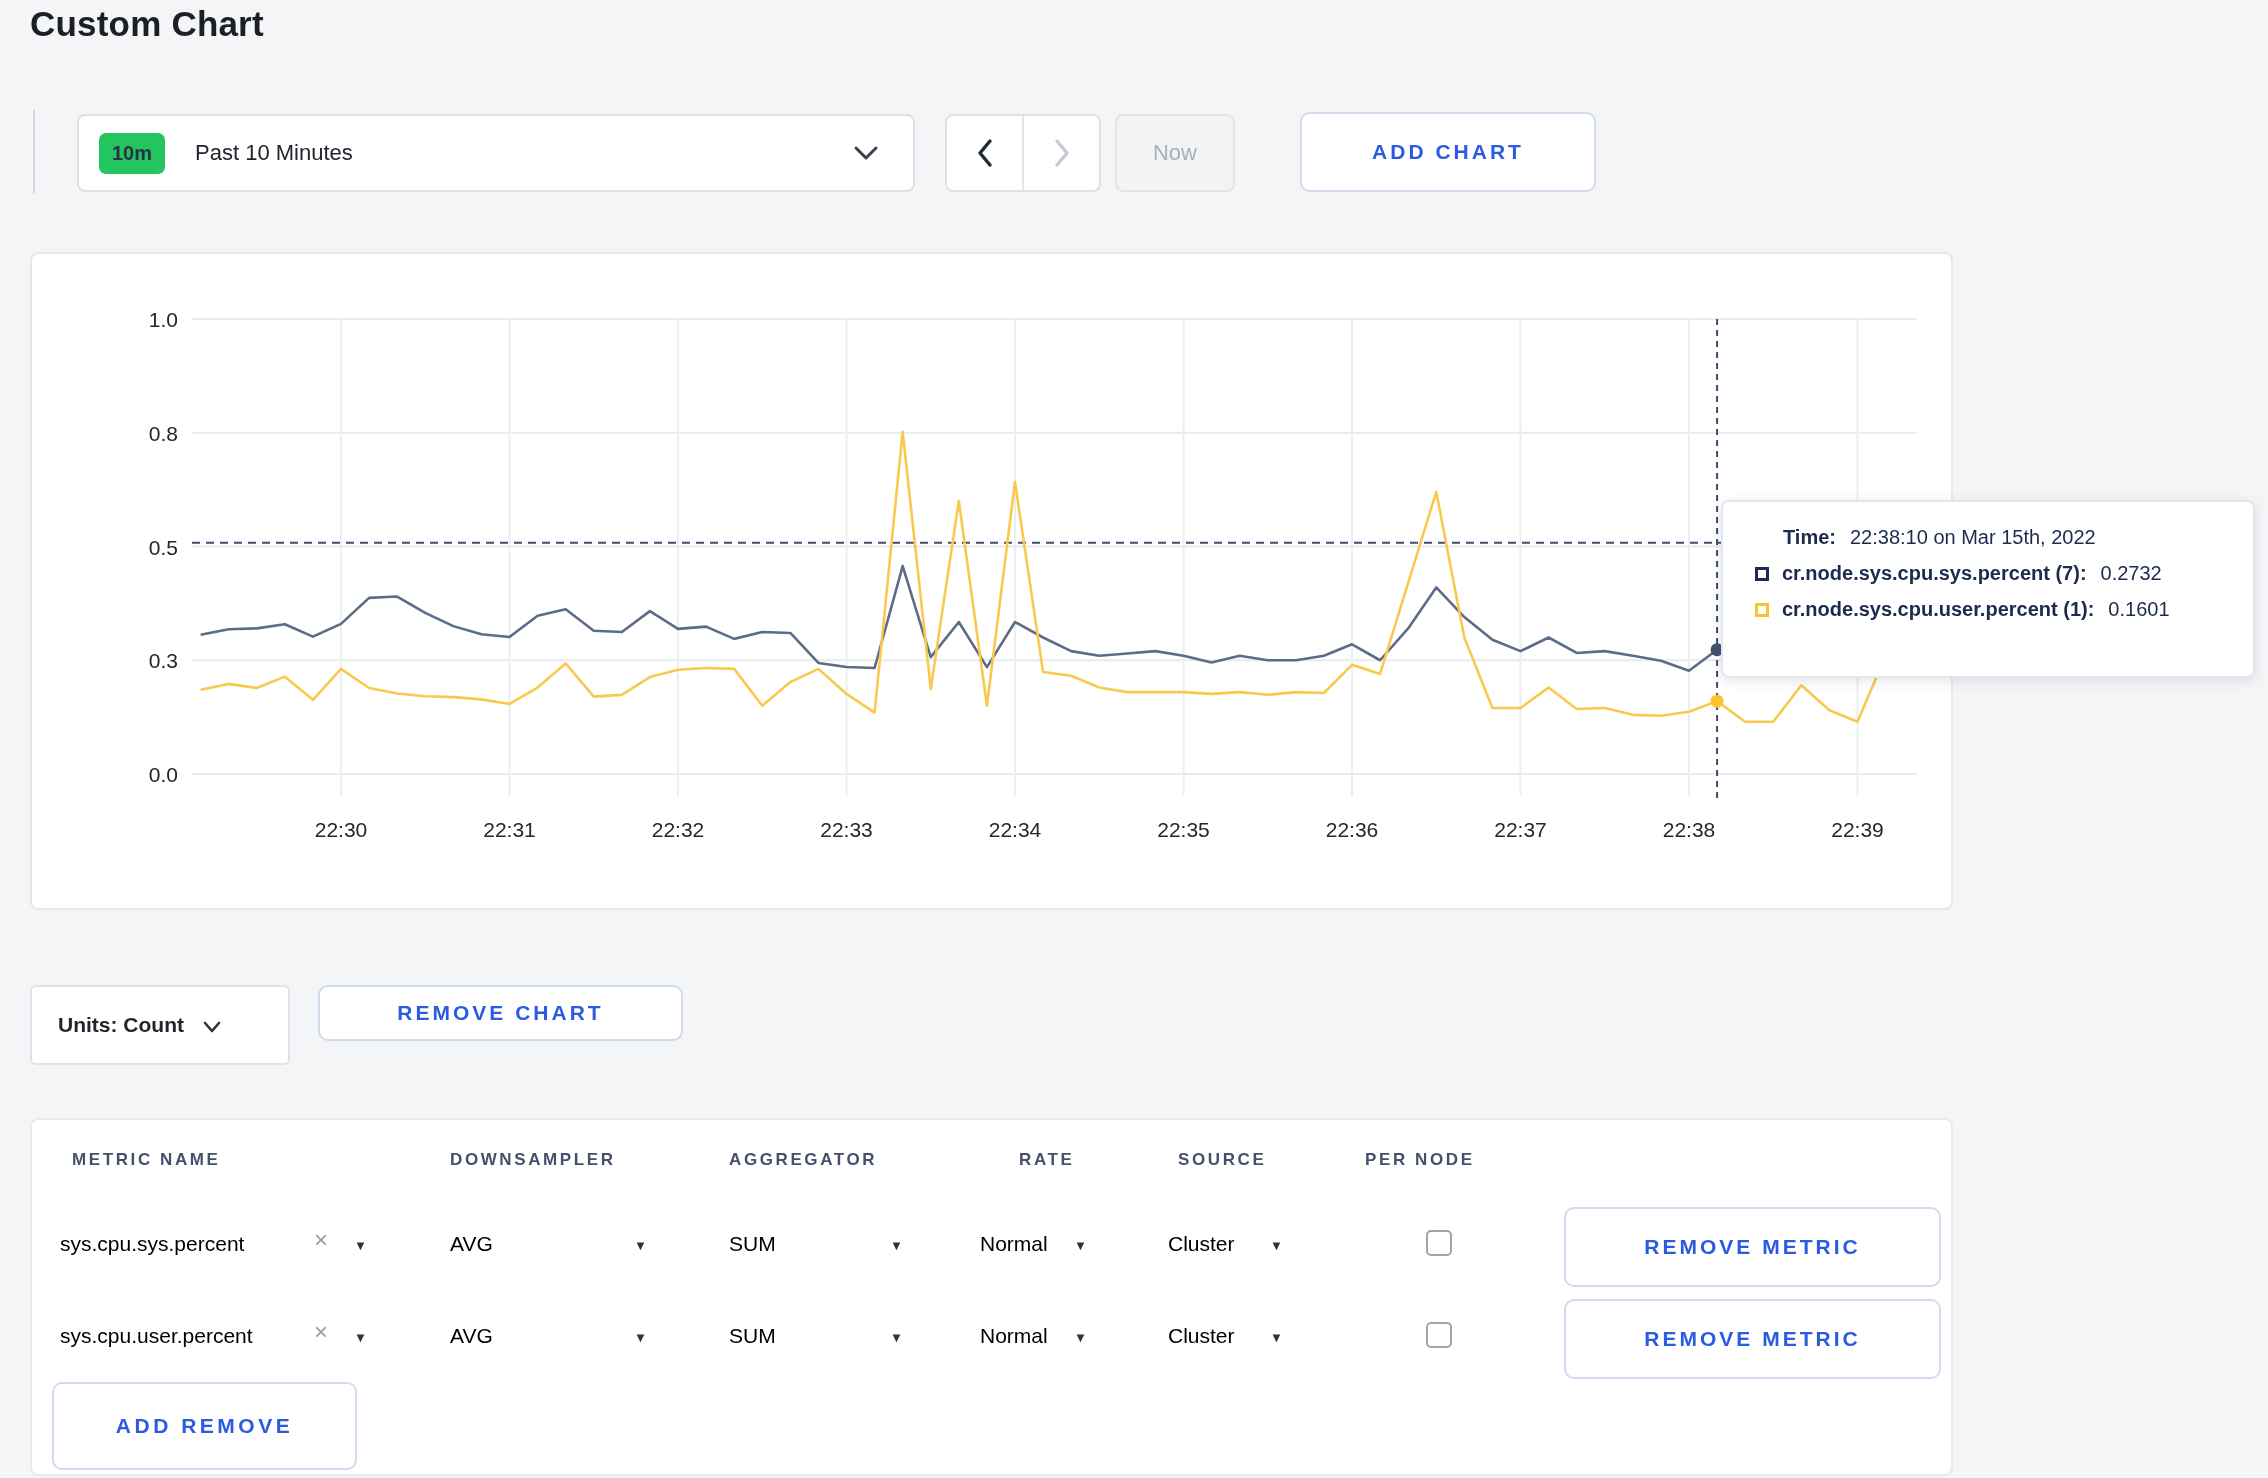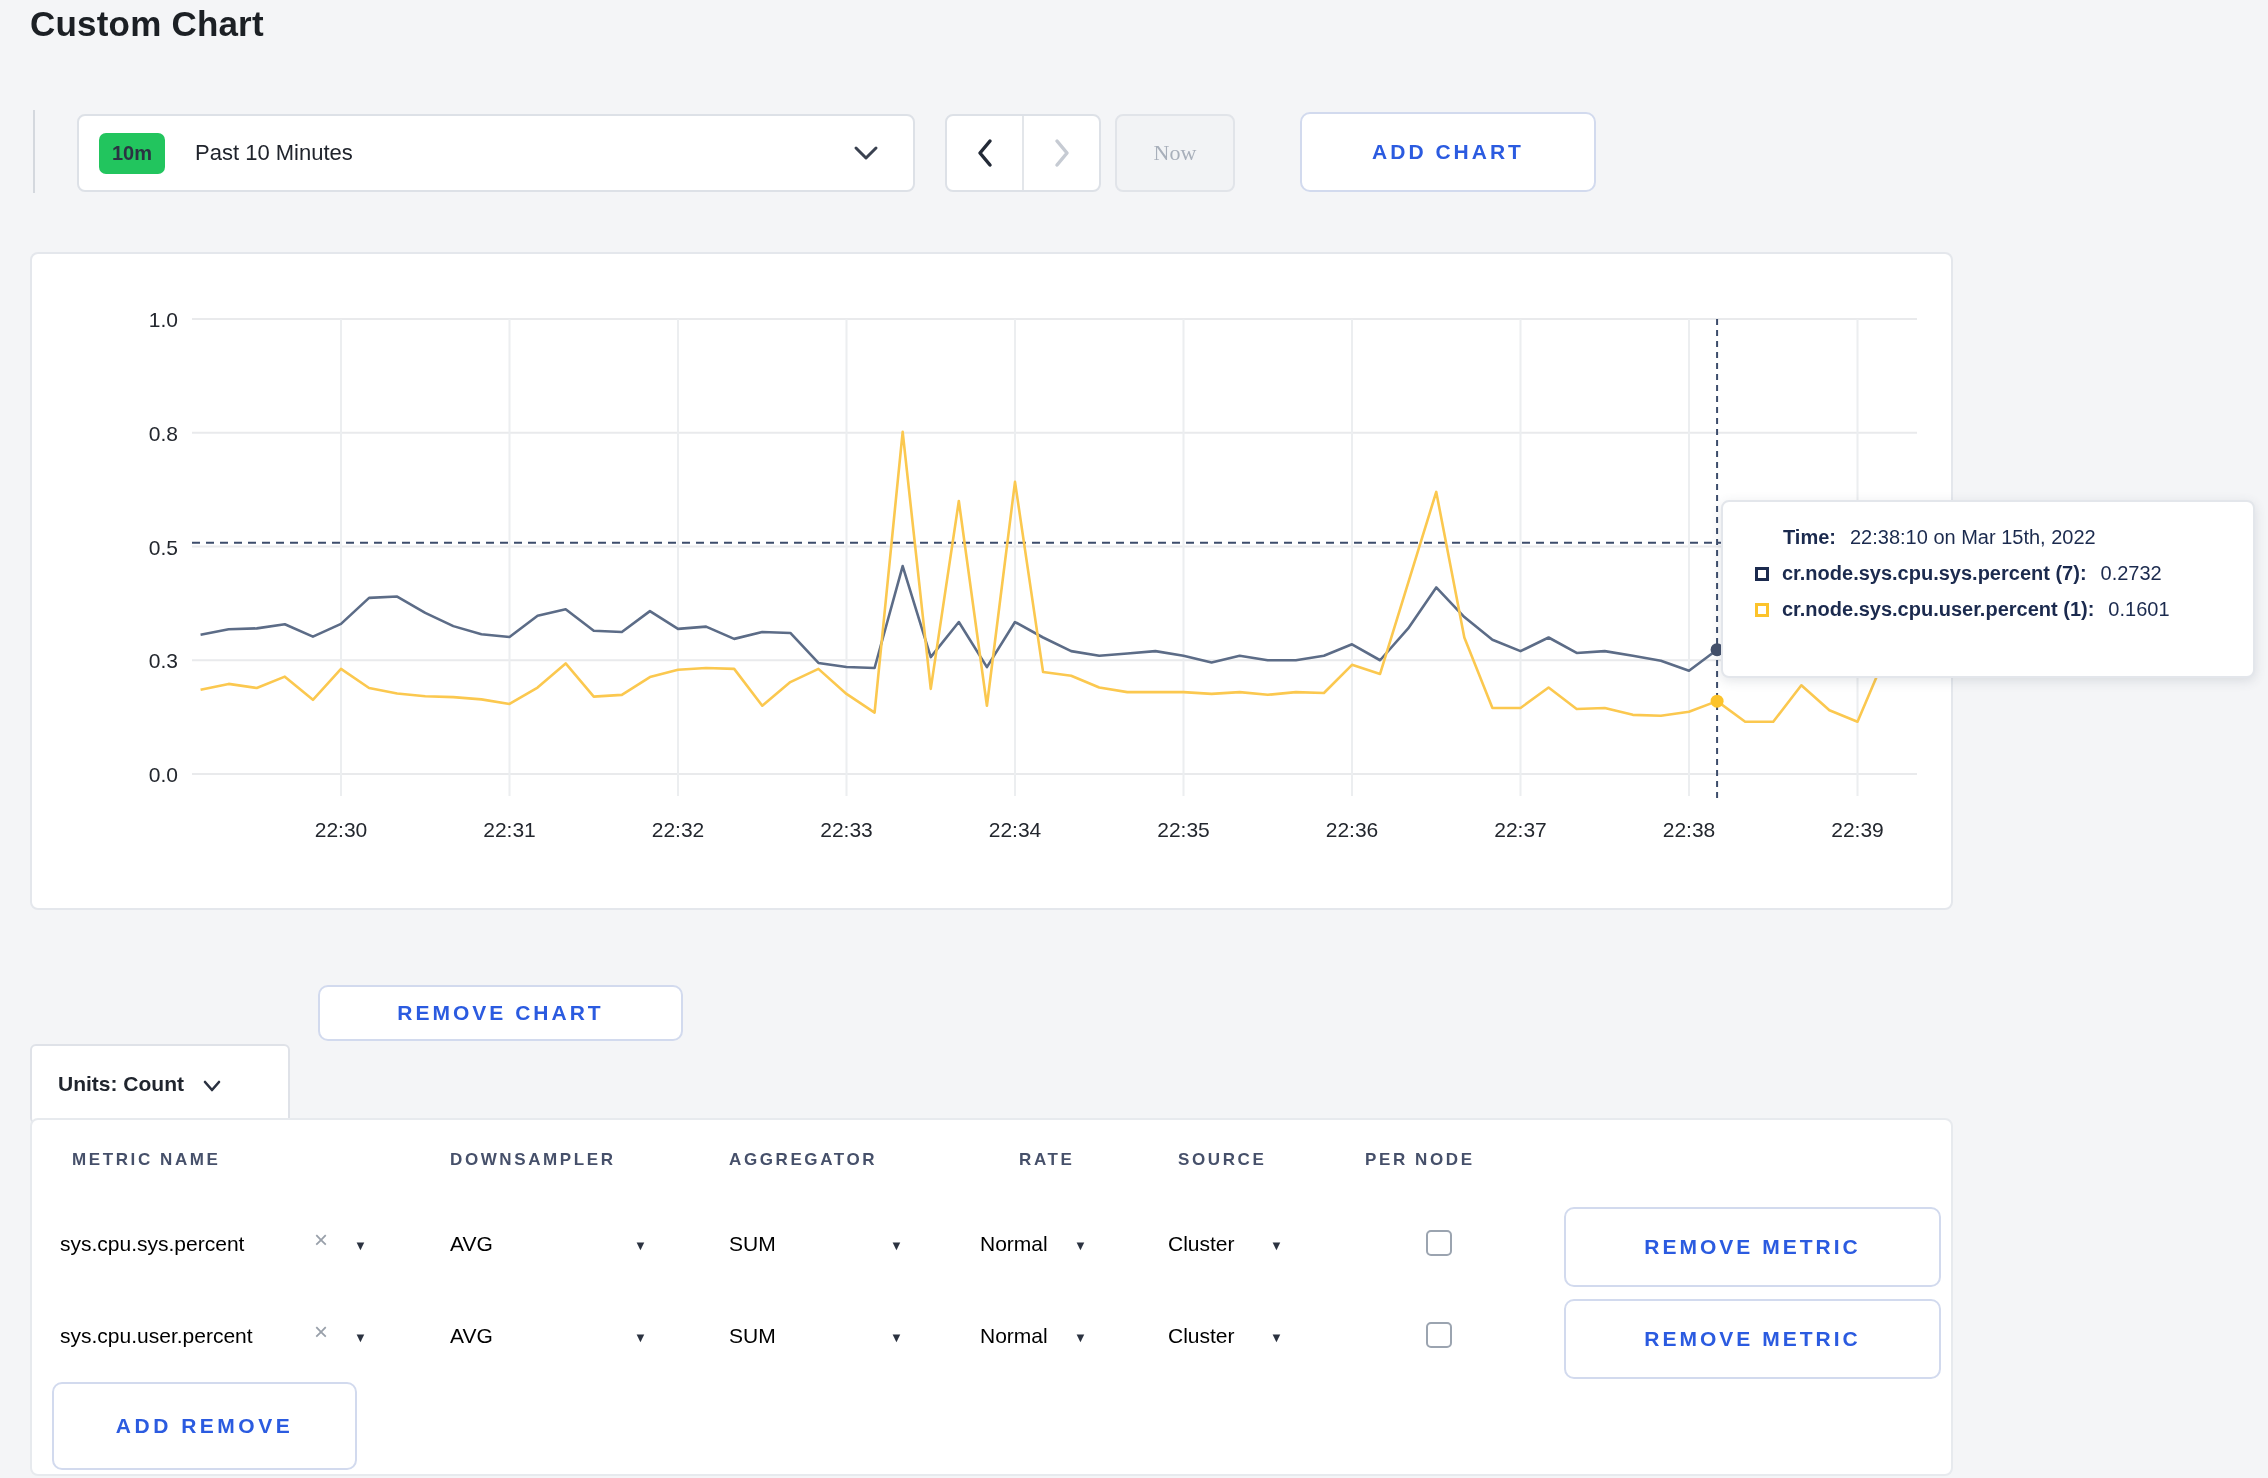--- a/index.html
+++ b/index.html
@@ -34,21 +34,21 @@
     left:945px; top:114px; width:156px; height:78px;
     background:#fff; border:2px solid #dde1e7; border-radius:8px;
     display:flex;
   }
   .pager-half { flex:1; display:flex; align-items:center; justify-content:center; cursor:pointer; }
   .pager-half:first-child { border-right:2px solid #e3e6ea; }
 
   .now-btn {
     left:1115px; top:114px; width:120px; height:78px;
     background:#f2f3f5; border:2px solid #e1e4e9; border-radius:8px;
-    font-size:22px; color:#a8afba; display:flex; align-items:center; justify-content:center;font-family:Liberation Serif, serif;
+    font-size:22px; color:#a8afba; display:flex; align-items:center; justify-content:center;
   }
 
   .btn-blue {
     background:#fff; border:2px solid #d2daee; border-radius:10px;
     color:#2b5be0; font-weight:600; letter-spacing:3px; font-size:21px;
     display:flex; align-items:center; justify-content:center; cursor:pointer;
   }
   .add-chart { left:1300px; top:112px; width:296px; height:80px; }
 
   
@@ -66,21 +66,21 @@
   }
   .tt-row { display:flex; align-items:center; margin-bottom:13px; }
   .tt-time { padding-left:28px; }
   .tt-label { font-weight:700; }
   .tt-value { margin-left:14px; font-weight:400; }
   .swatch { width:14px; height:14px; border:3px solid #1b2a4e; margin-right:13px; flex:0 0 auto; }
   .swatch.user { border-color:#fcc32b; }
 
   
   .units-select {
-    left:30px; top:1044px; width:260px; height:80px;
+    left:30px; top:985px; width:260px; height:80px;
     background:#fff; border:2px solid #dfe2e8; border-radius:6px;
     display:flex; align-items:center; cursor:pointer;
   }
   .units-label { margin-left:26px; font-size:21px; font-weight:700; color:#20252e; }
   .units-chevron { margin-left:18px; margin-top:4px; }
   .remove-chart { left:318px; top:985px; width:365px; height:56px; }
 
   
   .table-card {
     left:30px; top:1118px; width:1923px; height:358px;

